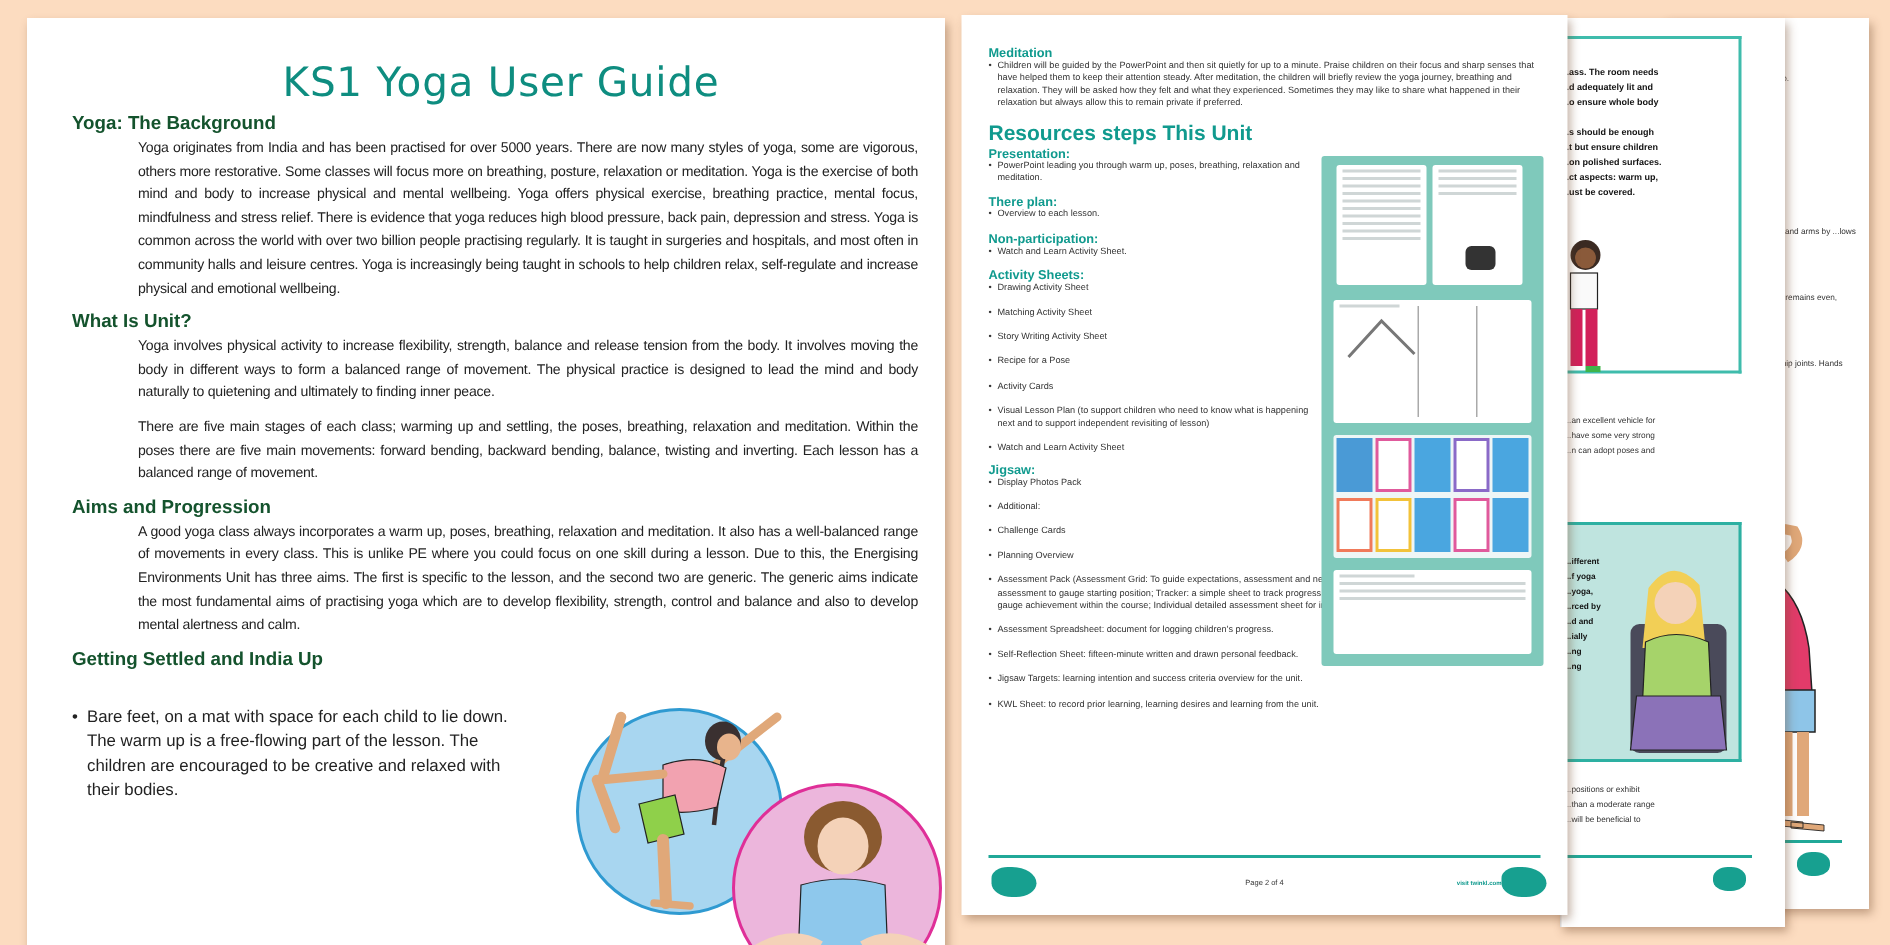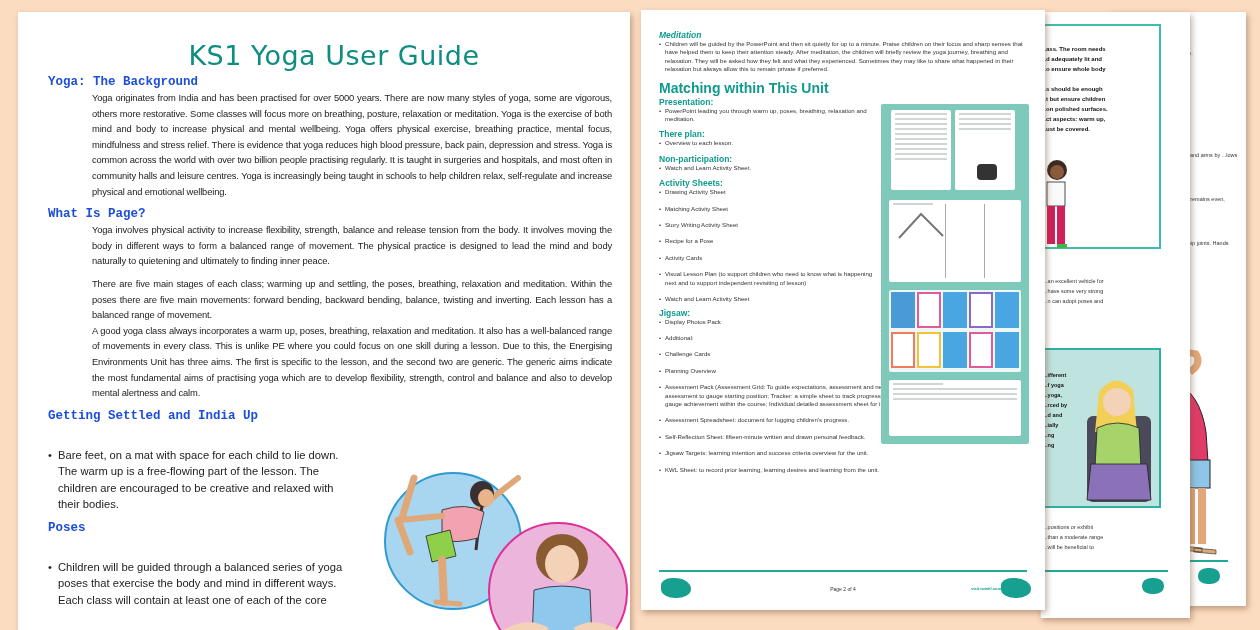--- a/index.html
+++ b/index.html
@@ -4,21 +4,21 @@
 <style>
   * { box-sizing: border-box; margin: 0; padding: 0; }
   html, body { width: 1260px; height: 630px; overflow: hidden; }
   body { background: #fcdcc0; font-family: "Liberation Sans", sans-serif; position: relative; }
 
   .page { position: absolute; background: #fff; box-shadow: 2px 3px 6px rgba(120,80,50,0.45); overflow: hidden; }
 
   
   #page1 { left: 18px; top: 12px; width: 612px; height: 630px; padding: 28px 18px 0 30px; }
   #page1 .title { text-align: center; font-family: "DejaVu Sans", sans-serif; font-size: 27px; color: #0e8d80; letter-spacing: 0.5px; margin-bottom: 4px; margin-left: 8px; }
-  #page1 h2 { font-size: 12.5px; font-weight: bold; color: #1d4ed8; margin-top: 2px; margin-bottom: 1px; font-family: Liberation Mono, monospace; }
+  #page1 h2 { font-size: 12.5px; font-weight: bold; color: #14532d; margin-top: 2px; margin-bottom: 1px; }
   #page1 p { font-size: 9.4px; line-height: 15.6px; color: #222; text-align: justify; letter-spacing: -0.15px; margin-left: 44px; }
   #page1 p.gap { margin-top: 7px; }
   #page1 .sec { margin-top: 8px; }
   #page1 .bullets { width: 300px; }
   #page1 .bullets li { list-style: none; font-size: 11.2px; line-height: 16.5px; color: #222; padding-left: 10px; text-indent: -10px; margin-top: 24px; }
   #page1 .bullets li::before { content: "\2022"; display: inline-block; width: 10px; text-indent: 0; }
 
   .circle { position: absolute; border-radius: 50%; }
   #circle-blue { left: 366px; top: 460px; width: 138px; height: 138px; background: #a8d6f0; border: 2px solid #2f9ad1; }
   #circle-pink { left: 470px; top: 510px; width: 140px; height: 140px; background: #ecb6dc; border: 2px solid #df2f98; }
@@ -126,25 +126,25 @@
   <div class="p3-text" style="top:510px;">
     <div>...positions or exhibit</div>
     <div>...than a moderate range</div>
     <div>...will be beneficial to</div>
   </div>
   <div style="position:absolute; left:0; right:22px; top:558px; height:2px; background:#20a898;"></div>
   <div style="position:absolute; right:26px; top:566px; width:22px; height:16px; background:#17a090; border-radius:45%;"></div>
 </div>
 
 <div class="page" id="page2">
-  <h3 style="margin-top:0;font-style:italic;">Meditation</h3>
+  <h3 style="margin-top:0;">Meditation</h3>
   <ul class="tight" style="width:368px;">
     <li>Children will be guided by the PowerPoint and then sit quietly for up to a minute. Praise children on their focus and sharp senses that have helped them to keep their attention steady. After meditation, the children will briefly review the yoga journey, breathing and relaxation. They will be asked how they felt and what they experienced. Sometimes they may like to share what happened in their relaxation but always allow this to remain private if preferred.</li>
   </ul>
-  <h2>Matching within This Unit</h2>
+  <h2>Resources steps This Unit</h2>
   <div id="resources-col">
     <h3 style="margin-top:1px;">Presentation:</h3>
     <ul class="tight">
         <li>PowerPoint leading you through warm up, poses, breathing, relaxation and meditation.</li>
       </ul>
     <h3>There plan:</h3>
     <ul class="tight">
         <li>Overview to each lesson.</li>
       </ul>
     <h3>Non-participation:</h3>
@@ -230,35 +230,32 @@
   <div id="footer-url">visit twinkl.com</div>
   <div class="logo" id="logo-right"></div>
 </div>
 
 <div class="page" id="page1">
   <div class="title">KS1 Yoga User Guide</div>
 
   <h2>Yoga: The Background</h2>
   <p>Yoga originates from India and has been practised for over 5000 years. There are now many styles of yoga, some are vigorous, others more restorative. Some classes will focus more on breathing, posture, relaxation or meditation. Yoga is the exercise of both mind and body to increase physical and mental wellbeing. Yoga offers physical exercise, breathing practice, mental focus, mindfulness and stress relief. There is evidence that yoga reduces high blood pressure, back pain, depression and stress. Yoga is common across the world with over two billion people practising regularly. It is taught in surgeries and hospitals, and most often in community halls and leisure centres. Yoga is increasingly being taught in schools to help children relax, self-regulate and increase physical and emotional wellbeing.</p>
 
-  <h2 class="sec">What Is Page?</h2>
+  <h2 class="sec">What Is Unit?</h2>
   <p>Yoga involves physical activity to increase flexibility, strength, balance and release tension from the body. It involves moving the body in different ways to form a balanced range of movement. The physical practice is designed to lead the mind and body naturally to quietening and ultimately to finding inner peace.</p>
   <p class="gap">There are five main stages of each class; warming up and settling, the poses, breathing, relaxation and meditation. Within the poses there are five main movements: forward bending, backward bending, balance, twisting and inverting. Each lesson has a balanced range of movement.</p>
 
+  <h2 class="sec">Aims and Progression</h2>
   <p>A good yoga class always incorporates a warm up, poses, breathing, relaxation and meditation. It also has a well-balanced range of movements in every class. This is unlike PE where you could focus on one skill during a lesson. Due to this, the Energising Environments Unit has three aims. The first is specific to the lesson, and the second two are generic. The generic aims indicate the most fundamental aims of practising yoga which are to develop flexibility, strength, control and balance and also to develop mental alertness and calm.</p>
 
   <h2 class="sec">Getting Settled and India Up</h2>
   <ul class="bullets">
       <li>Bare feet, on a mat with space for each child to lie down. The warm up is a free-flowing part of the lesson. The children are encouraged to be creative and relaxed with their bodies.</li>
     </ul>
 
-  <h2 class="sec">Poses</h2>
-  <ul class="bullets">
-      <li>Children will be guided through a balanced series of yoga poses that exercise the body and mind in different ways. Each class will contain at least one of each of the core</li>
-    </ul>
 
   <div class="circle" id="circle-blue"></div>
   <svg style="position:absolute; left:368px; top:448px;" width="150" height="150" viewBox="0 0 150 150">
     <path d="M78 60 L132 18" stroke="#e0a879" stroke-width="6" stroke-linecap="round"></path>
     <ellipse cx="96" cy="34" rx="12" ry="13" fill="#3a3030"></ellipse>
     <ellipse cx="100" cy="38" rx="8" ry="9" fill="#e8b48c"></ellipse>
     <path d="M96 46 Q92 70 90 90" stroke="#3a3030" stroke-width="3" fill="none"></path>
     <path d="M56 50 Q80 42 98 52 L92 78 Q70 84 56 80 Z" fill="#f2a2b0" stroke="#222" stroke-width="0.8"></path>
     <path d="M40 76 L64 70 L70 96 L46 102 Z" fill="#8fd04a" stroke="#222" stroke-width="0.8"></path>
     <path d="M14 60 L56 56" stroke="#e0a879" stroke-width="6" stroke-linecap="round"></path>

